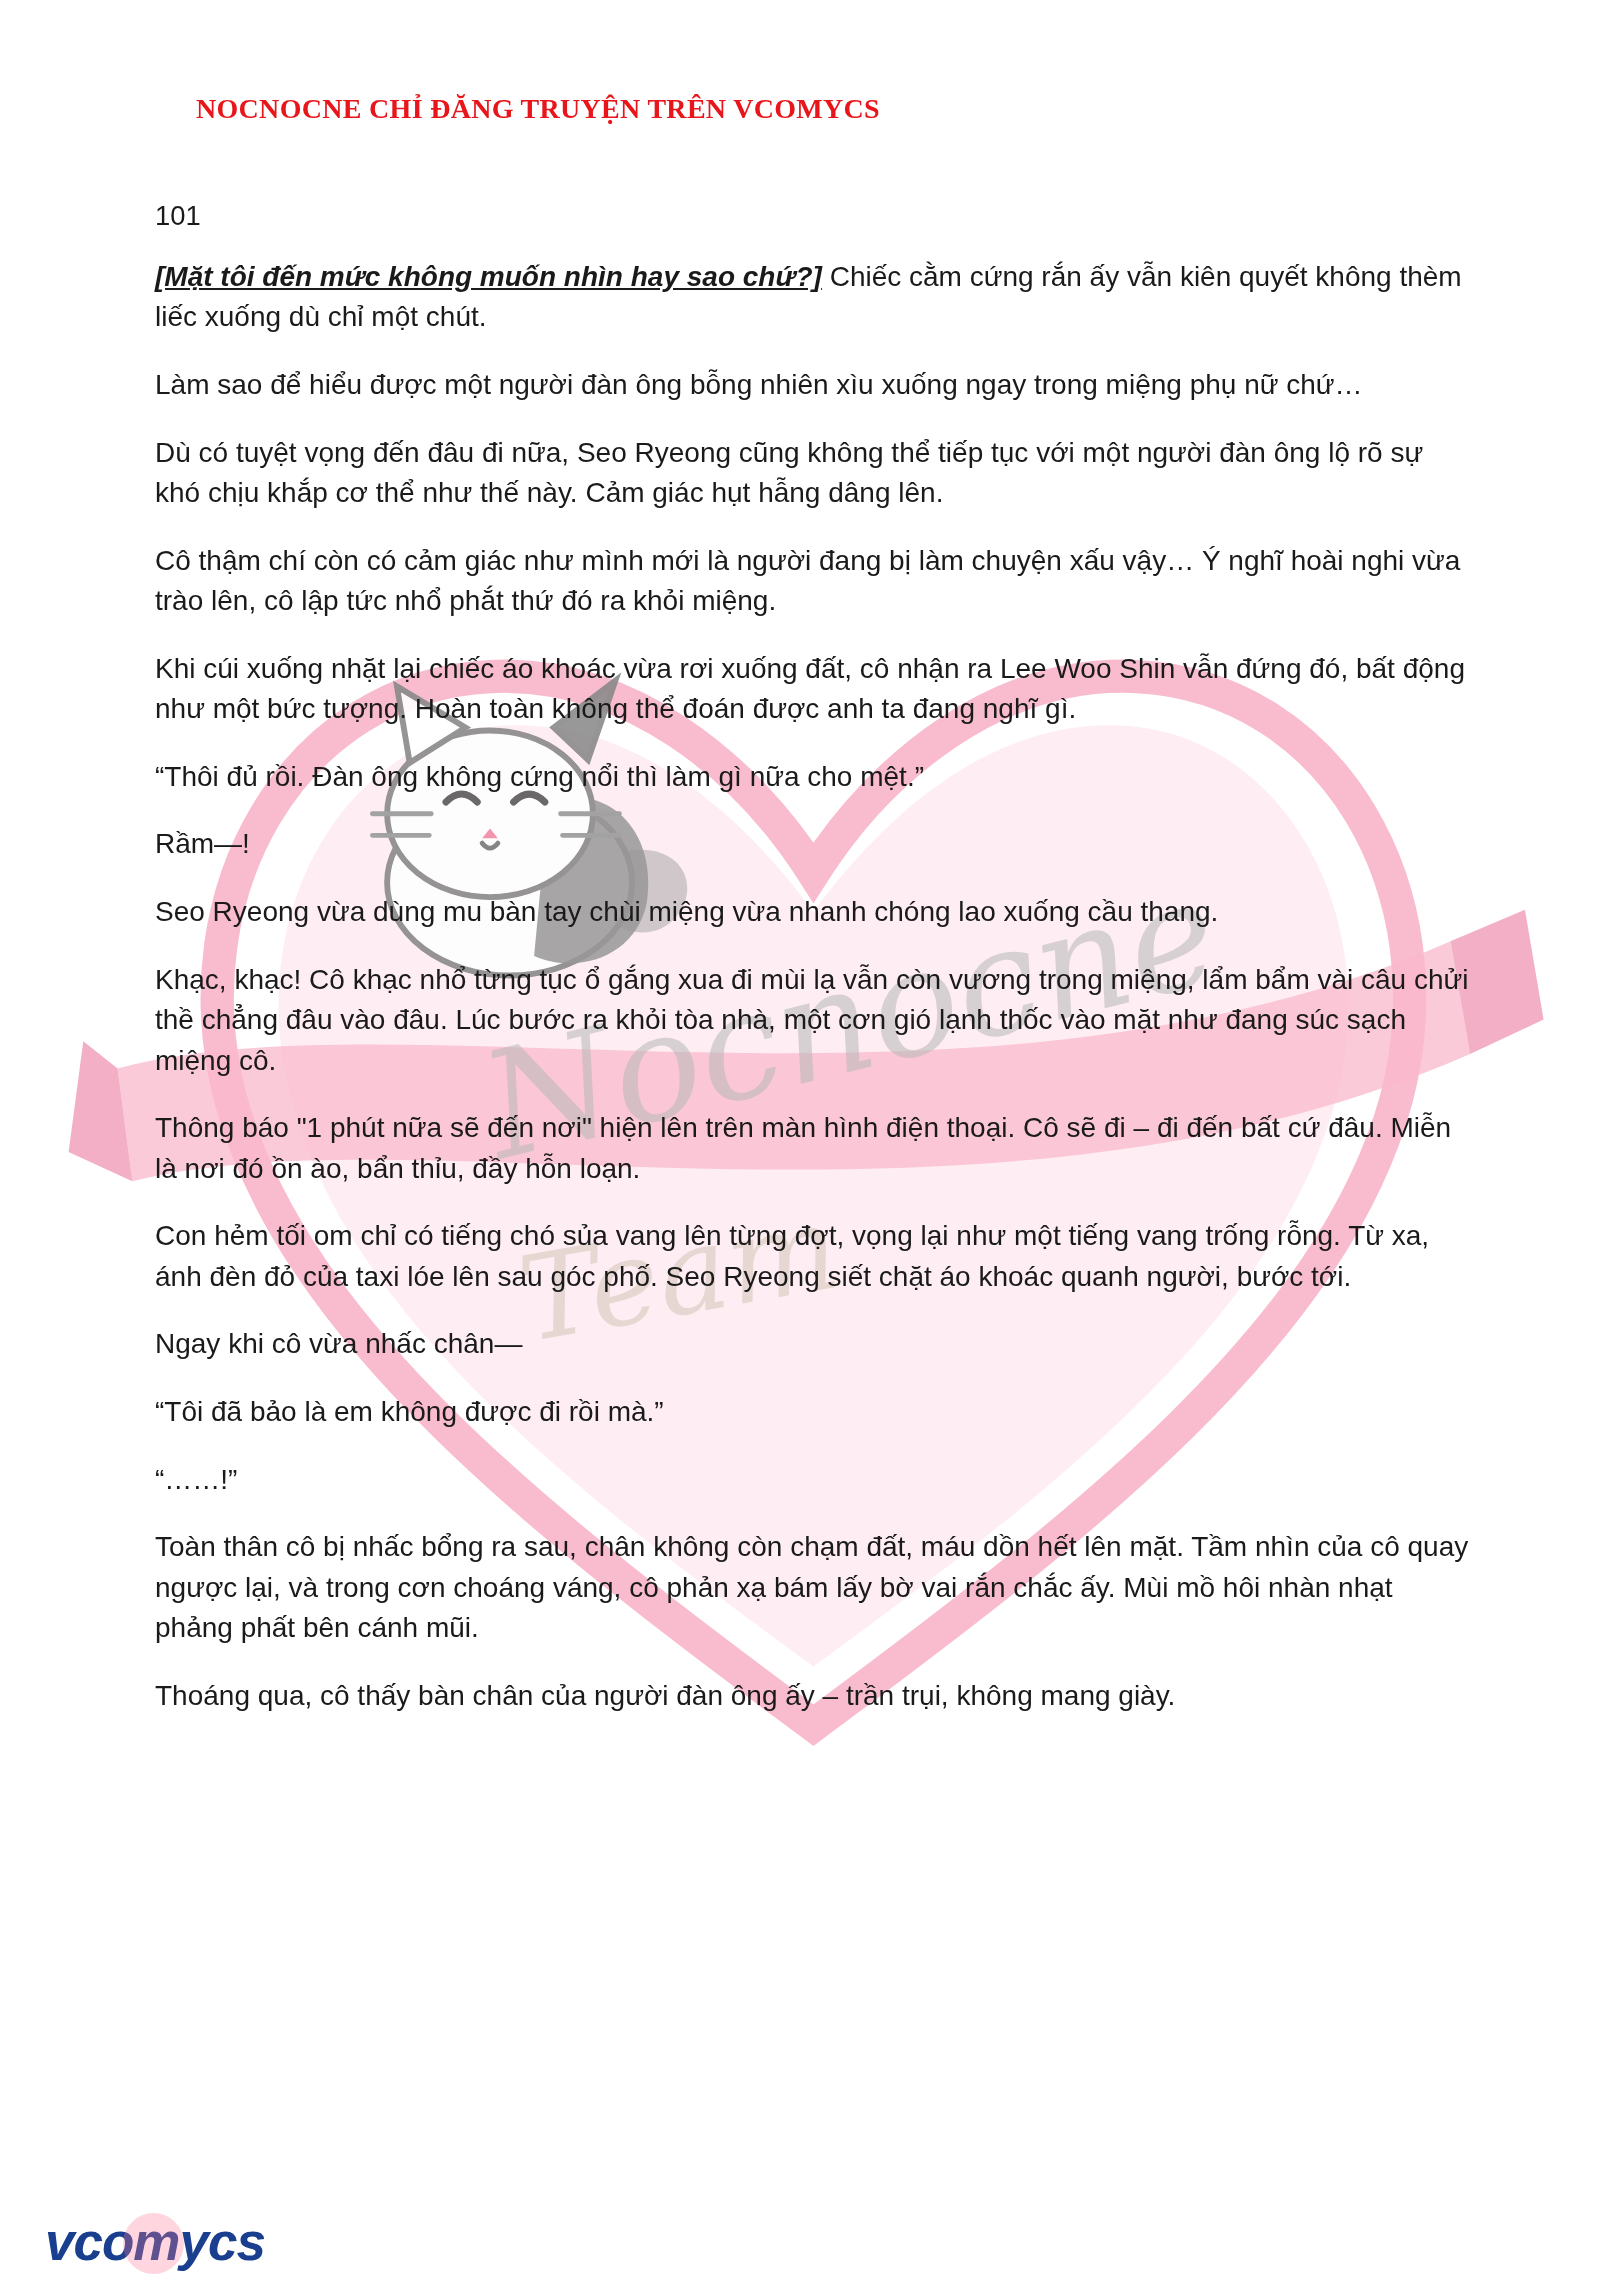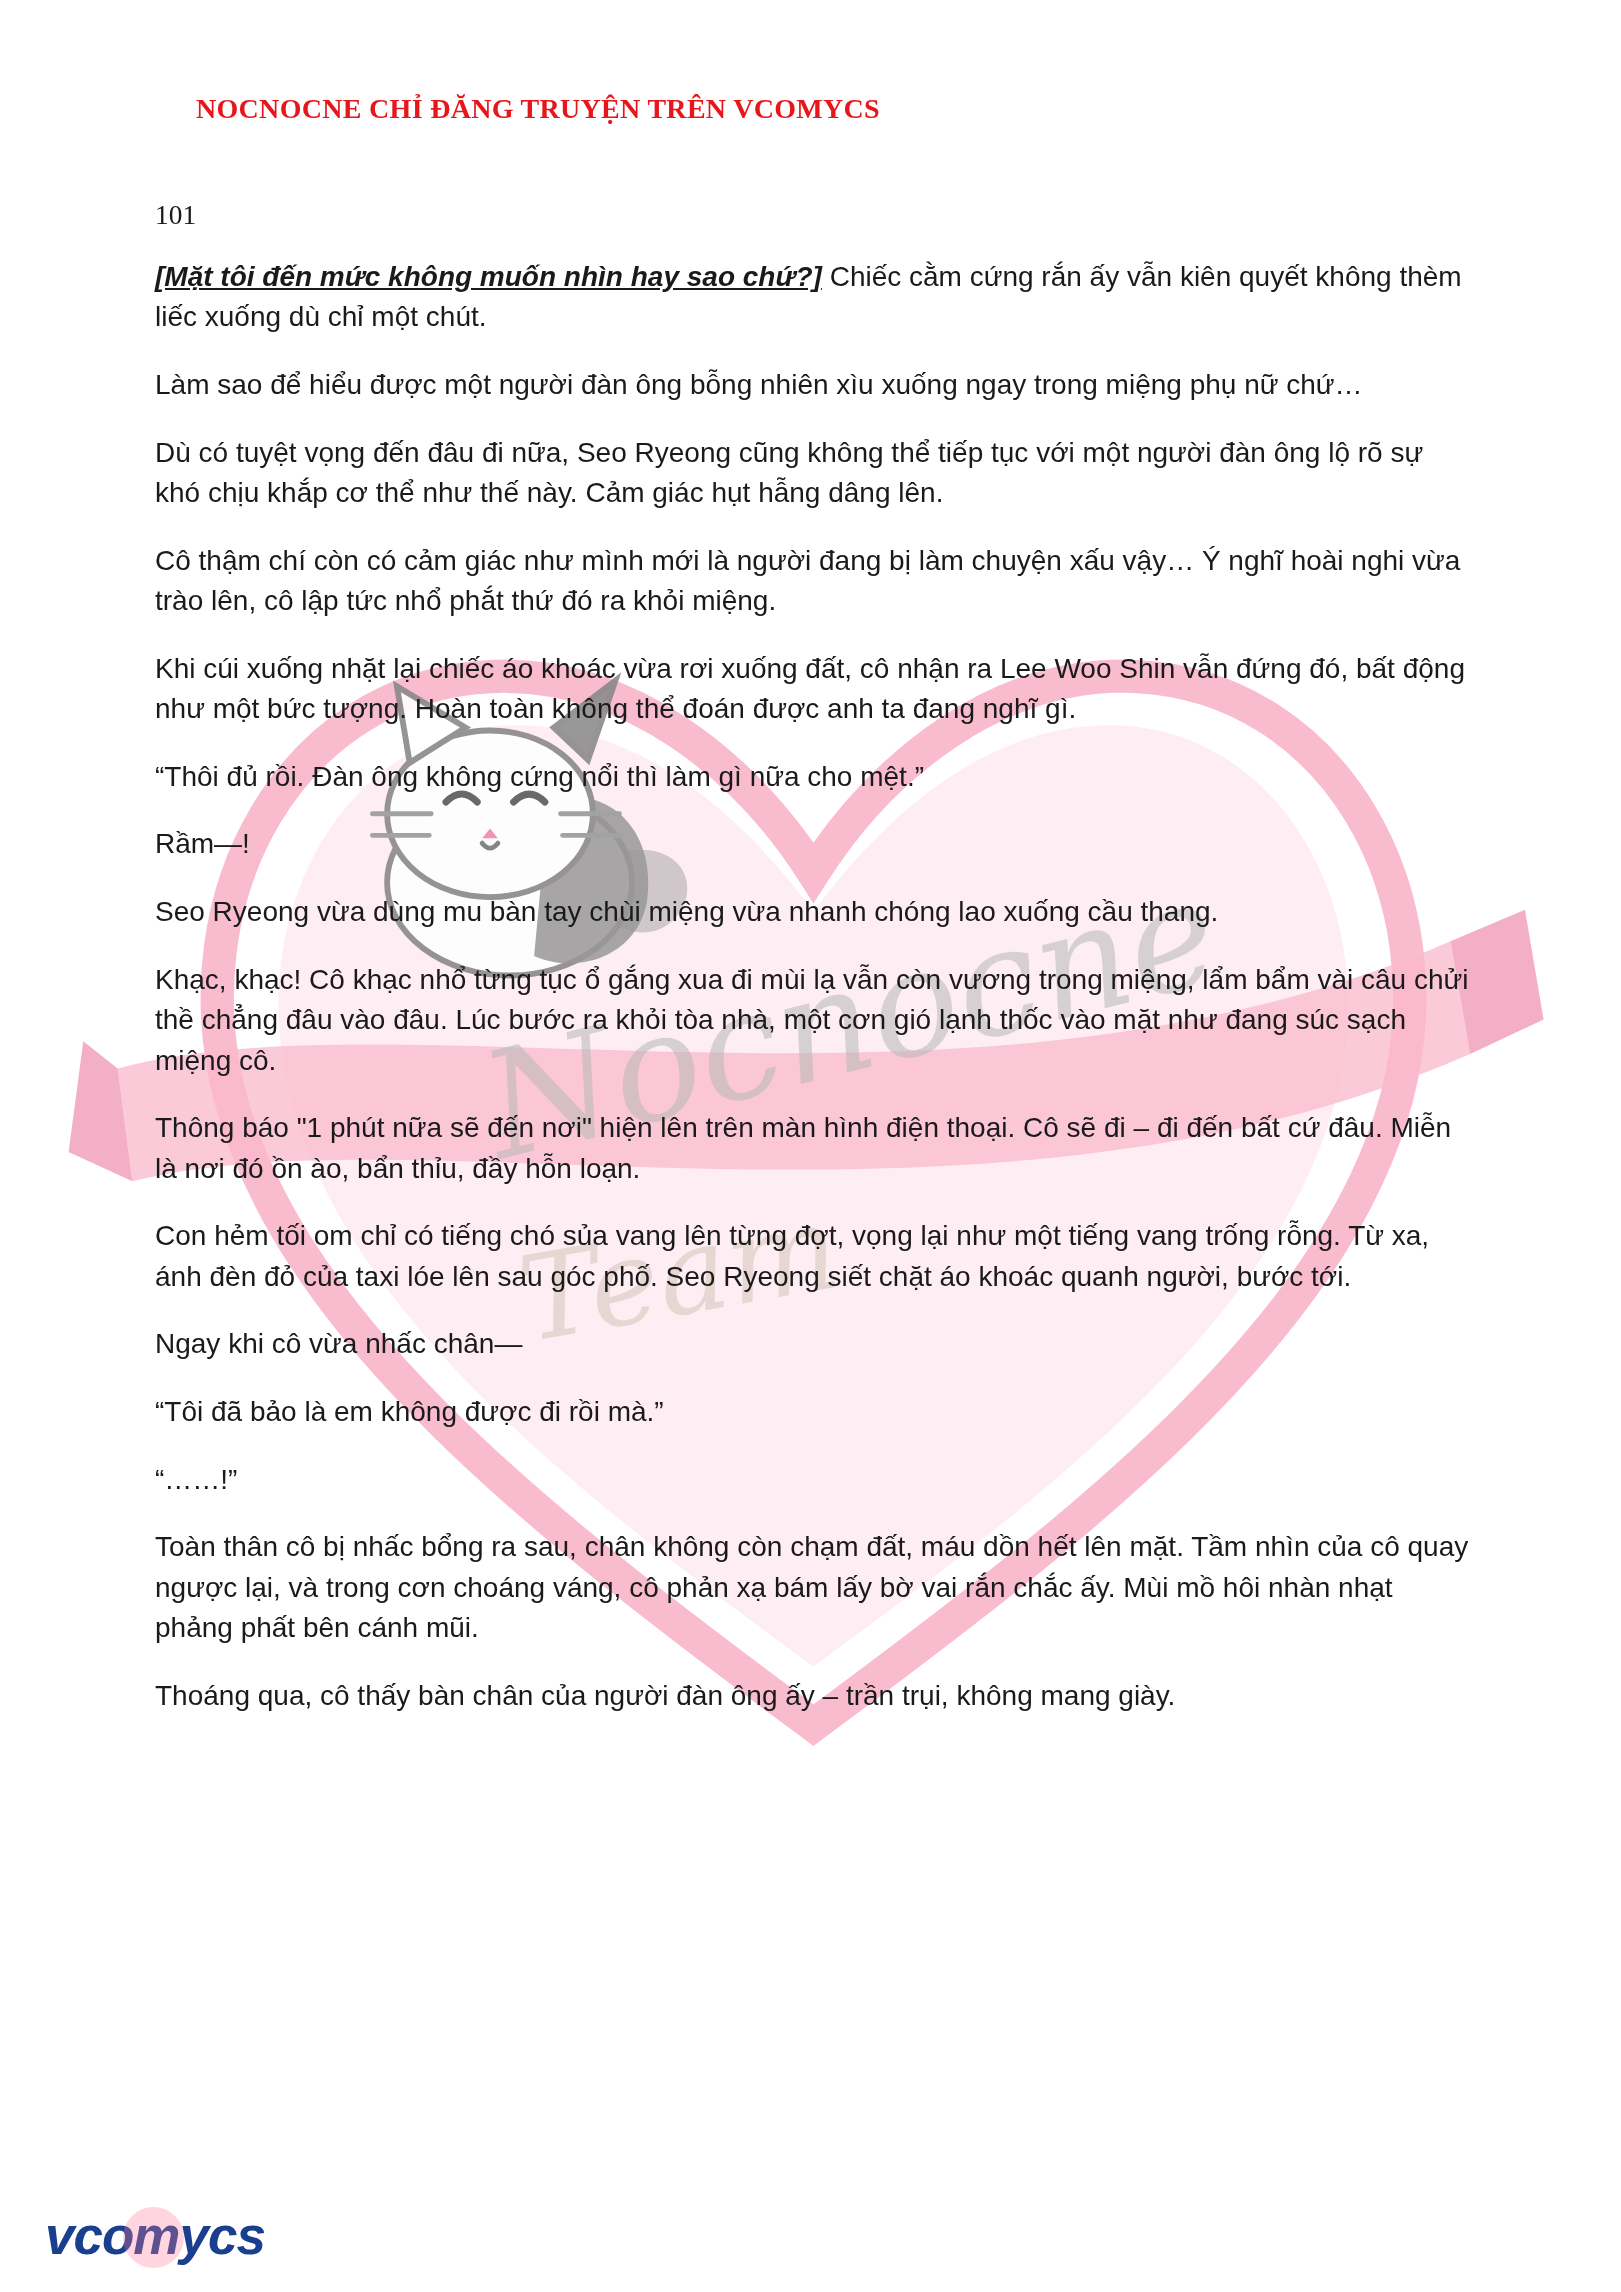--- a/index.html
+++ b/index.html
@@ -44,21 +44,21 @@
     color: #e8161b;
     white-space: nowrap;
     text-align: center;
   }
 
   
   .page-number {
     position: absolute;
     left: 155px;
     top: 200px;
-    font-family: Liberation Serif, serif;
+    font-family: Liberation Sans, sans-serif;
     font-size: 27.4px;
     color: #1a1a1a;
     z-index: 3;
   }
 
   
   .content {
     position: absolute;
     left: 155px;
     top: 257px;
@@ -76,21 +76,21 @@
   .para .lead {
     font-weight: bold;
     font-style: italic;
     text-decoration: underline;
   }
 
   
   .footer-logo {
     position: absolute;
     left: 45px;
-    bottom: 31px;
+    bottom: 25px;
     z-index: 4;
     display: flex;
     align-items: flex-end;
   }
   .logo-text {
     font-family: "Liberation Sans", sans-serif;
     font-weight: bold;
     font-style: italic;
     font-size: 53px;
     color: #1a3f8f;

